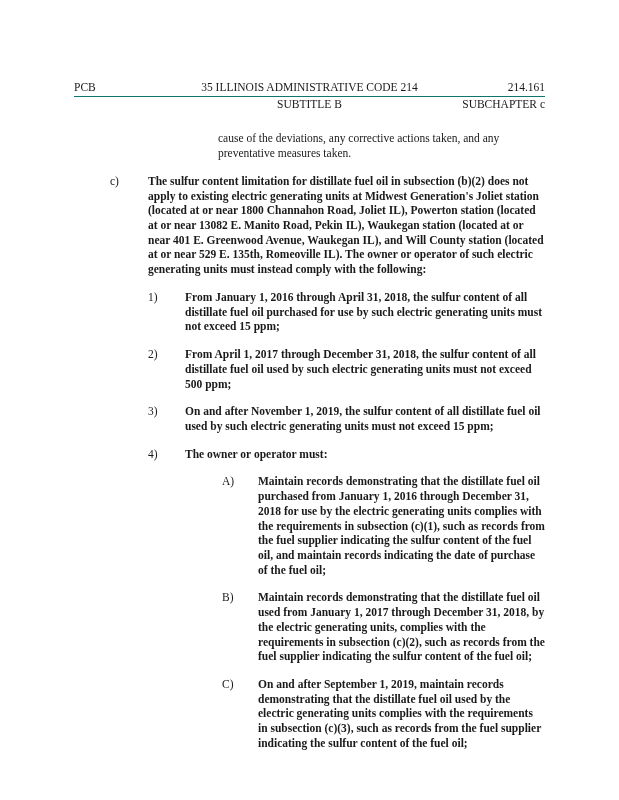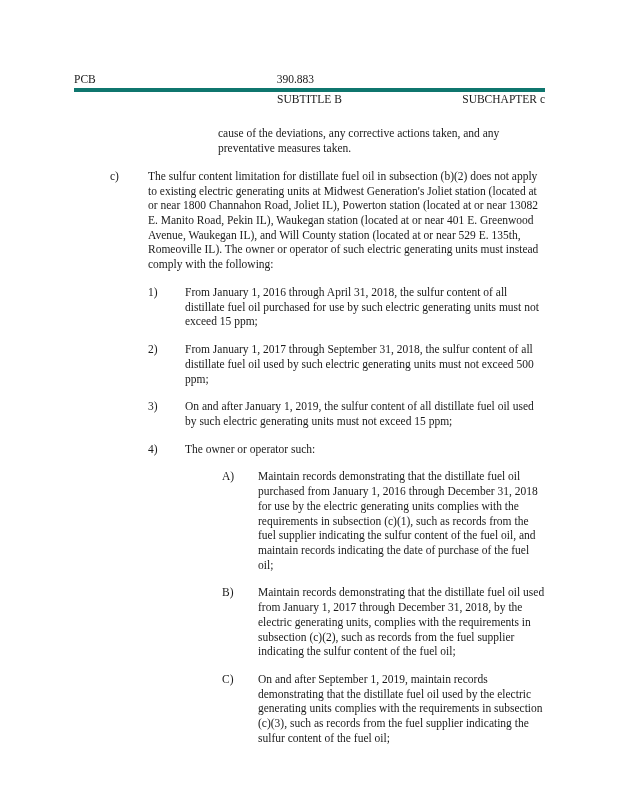--- a/index.html
+++ b/index.html
@@ -18,22 +18,23 @@
     line-height: 1.28;
     overflow: hidden;
   }
   .content {
     padding: 72px 74px 0 74px;
   }
   
   .hdr-row1 {
     display: flex;
     align-items: baseline;
-    border-bottom: 4px solid #0f766e;
+    border-bottom: 1px solid #0f766e;
     padding-bottom: 1px;
+    margin-top: 8px;
   }
   .hdr-row1 .hleft  { width: 120px; text-align: left; }
   .hdr-row1 .hcenter{ flex: 1; text-align: center; }
   .hdr-row1 .hright { width: 120px; text-align: right; }
   .hdr-row2 {
     display: flex;
     align-items: flex-end;
   }
   .hdr-row2 .hleft  { width: 120px; }
   .hdr-row2 .hcenter{ flex: 1; text-align: center; }
@@ -52,31 +53,32 @@
   }
   
   .lvl-c { margin-left: 36px; }
   .lvl-c .lbl { width: 38px; flex: 0 0 38px; }
   
   .lvl-num { margin-left: 74px; }
   .lvl-num .lbl { width: 37px; flex: 0 0 37px; }
   
   .lvl-let { margin-left: 148px; }
   .lvl-let .lbl { width: 36px; flex: 0 0 36px; }
-  .txt { flex: 1; }
+  .txt { flex: 1; font-weight: bold; }
 </style>
 </head>
 <body>
 
 <div class="page">
   <div class="content">
 
     <div class="hdr-row1">
       <span class="hleft">PCB</span>
-      <span class="hright">390.883</span>
+      <span class="hcenter">35 ILLINOIS ADMINISTRATIVE CODE 214</span>
+      <span class="hright">214.161</span>
     </div>
     <div class="hdr-row2">
       <span class="hleft"></span>
       <span class="hcenter">SUBTITLE B</span>
       <span class="hright">SUBCHAPTER c</span>
     </div>
 
     <div class="body-text">
 
       <div class="cont-para">cause of the deviations, any corrective actions taken, and any preventative measures taken.</div>
@@ -86,31 +88,31 @@
         <div class="txt">The sulfur content limitation for distillate fuel oil in subsection (b)(2) does not apply to existing electric generating units at Midwest Generation's Joliet station (located at or near 1800 Channahon Road, Joliet IL), Powerton station (located at or near 13082 E. Manito Road, Pekin IL), Waukegan station (located at or near 401 E. Greenwood Avenue, Waukegan IL), and Will County station (located at or near 529 E. 135th, Romeoville IL).  The owner or operator of such electric generating units must instead comply with the following:</div>
       </div>
 
       <div class="hang lvl-num">
         <span class="lbl">1)</span>
         <div class="txt">From January 1, 2016 through April 31, 2018, the sulfur content of all distillate fuel oil purchased for use by such electric generating units must not exceed 15 ppm;</div>
       </div>
 
       <div class="hang lvl-num">
         <span class="lbl">2)</span>
-        <div class="txt">From January 1, 2017 through September 31, 2018, the sulfur content of all distillate fuel oil used by such electric generating units must not exceed 500 ppm;</div>
+        <div class="txt">From April 1, 2017 through December 31, 2018, the sulfur content of all distillate fuel oil used by such electric generating units must not exceed 500 ppm;</div>
       </div>
 
       <div class="hang lvl-num">
         <span class="lbl">3)</span>
-        <div class="txt">On and after January 1, 2019, the sulfur content of all distillate fuel oil used by such electric generating units must not exceed 15 ppm;</div>
+        <div class="txt">On and after November 1, 2019, the sulfur content of all distillate fuel oil used by such electric generating units must not exceed 15 ppm;</div>
       </div>
 
       <div class="hang lvl-num">
         <span class="lbl">4)</span>
-        <div class="txt">The owner or operator such:</div>
+        <div class="txt">The owner or operator must:</div>
       </div>
 
       <div class="hang lvl-let">
         <span class="lbl">A)</span>
         <div class="txt">Maintain records demonstrating that the distillate fuel oil purchased from January 1, 2016 through December 31, 2018 for use by the electric generating units complies with the requirements in subsection (c)(1), such as records from the fuel supplier indicating the sulfur content of the fuel oil, and maintain records indicating the date of purchase of the fuel oil;</div>
       </div>
 
       <div class="hang lvl-let">
         <span class="lbl">B)</span>
         <div class="txt">Maintain records demonstrating that the distillate fuel oil used from January 1, 2017 through December 31, 2018, by the electric generating units, complies with the requirements in subsection (c)(2), such as records from the fuel supplier indicating the sulfur content of the fuel oil;</div>

